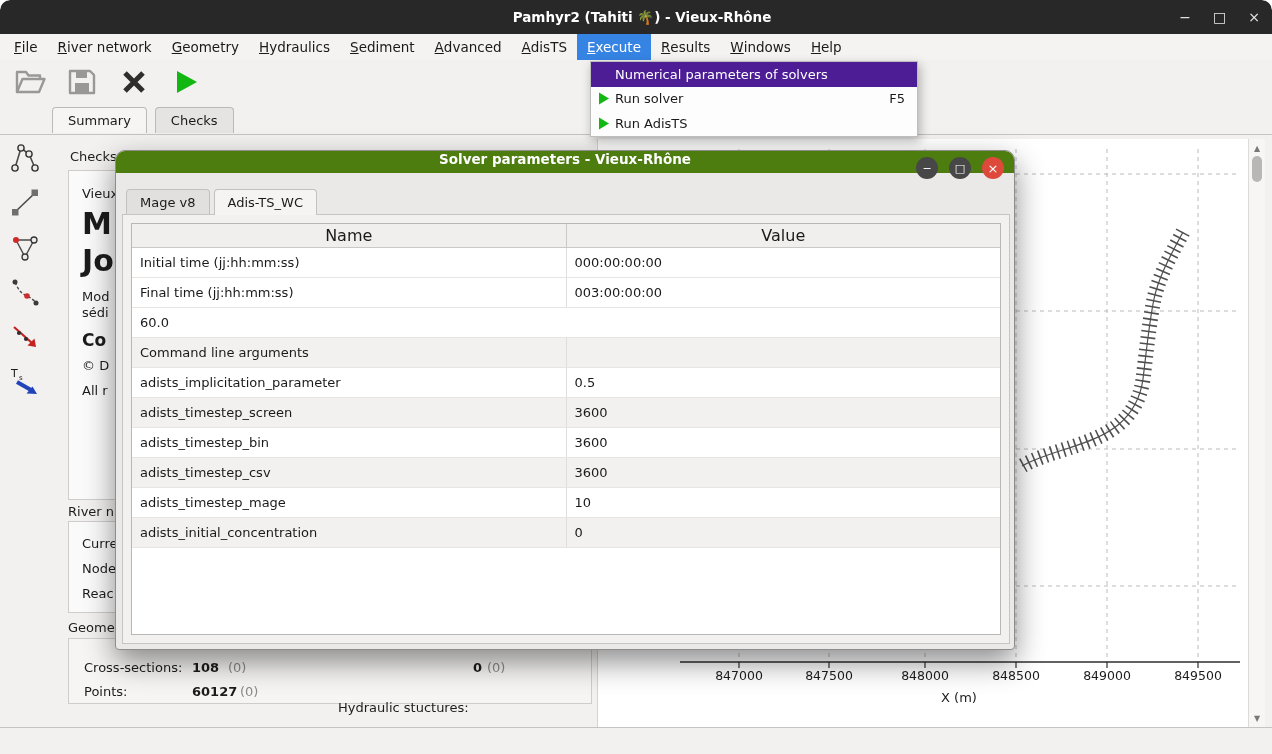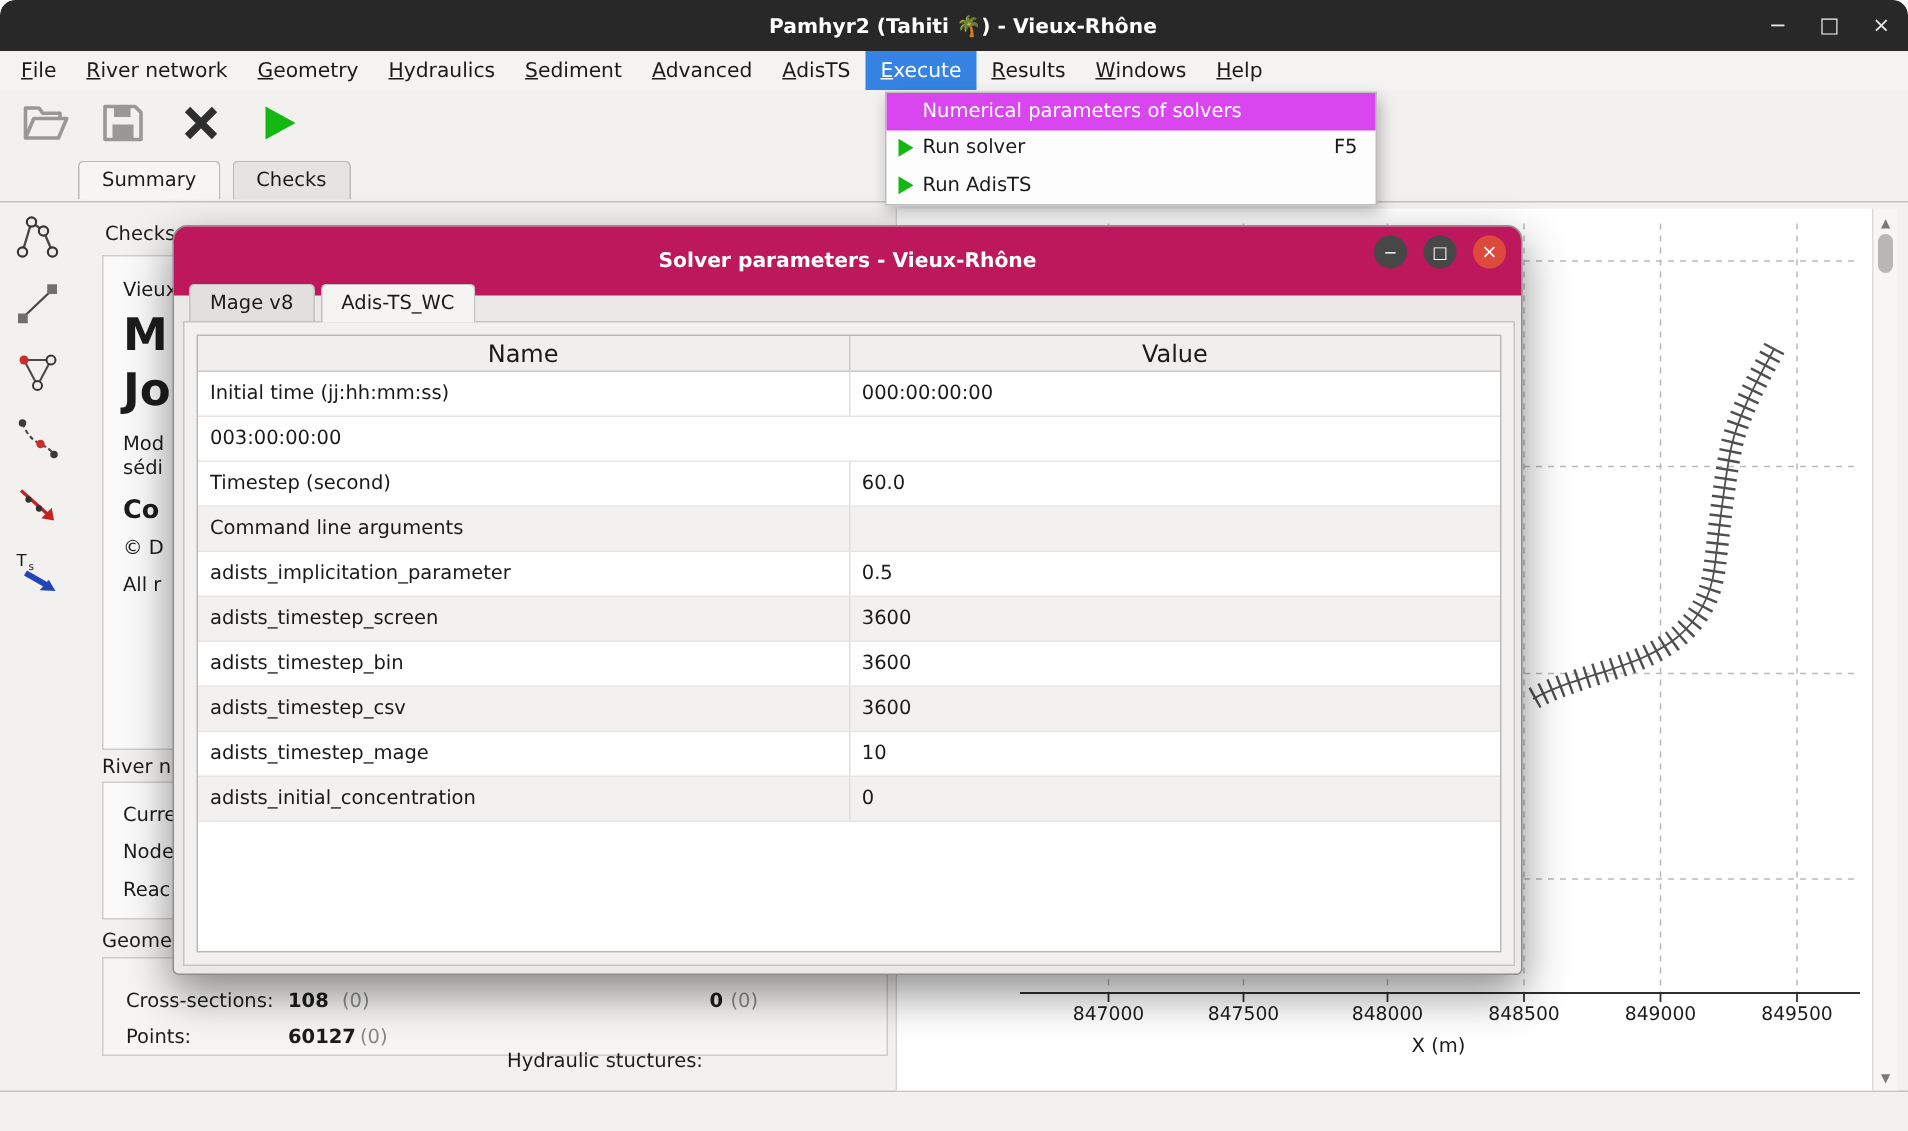--- a/index.html
+++ b/index.html
@@ -47,42 +47,42 @@
   .chart .xlabel { position:absolute; top:551px; left:321px; width:80px; text-align:center; font-size:13px; color:#1c1c1c; }
 
   
   .scrollbar { position:absolute; left:1248px; top:139px; width:17px; height:588px; background:#f7f6f5; border-left:1px solid #dddbda; z-index:5; }
   .sb-arrow { position:absolute; left:0; width:100%; height:14px; display:flex; align-items:center; justify-content:center; font-size:8px; color:#7a7877; }
   .sb-arrow.up { top:2px; } .sb-arrow.down { bottom:2px; }
   .sb-thumb { position:absolute; left:3px; top:17px; width:10px; height:26px; background:#b9b7b6; border-radius:5px; }
 
   
   .dialog { position:absolute; left:115px; top:150px; width:900px; height:500px; background:#ebe9e8; border:1px solid #8f8d8c; border-radius:10px 10px 4px 4px; box-shadow:0 12px 30px rgba(0,0,0,.45); z-index:30; }
-  .dlg-titlebar { position:absolute; left:0; top:0; width:100%; height:46px; background:#be185d; border-radius:9px 9px 0 0; display:flex; align-items:center; justify-content:center; }
+  .dlg-titlebar { position:absolute; left:0; top:0; width:100%; height:22px; background:#4d7c0f; border-radius:9px 9px 0 0; display:flex; justify-content:center; }
   .dlg-title { color:#ffffff; font-weight:bold; font-size:13.5px; }
   .dlg-controls { position:absolute; right:10px; top:6px; display:flex; gap:11px; }
   .dlg-btn { width:22px; height:22px; border-radius:50%; background:#474747; color:#fff; display:flex; align-items:center; justify-content:center; font-size:11px; line-height:1; }
   .dlg-btn.close { background:#dd4a3c; font-size:13px; }
   .dlg-tabs { position:absolute; left:10px; top:37px; display:flex; }
   .dlg-tab { padding:5px 13px; font-size:13px; background:#e2e0df; border:1px solid #c3c1c0; border-bottom:none; border-radius:4px 4px 0 0; margin-right:4px; position:relative; top:1px; }
   .dlg-tab.active { background:#f5f4f3; z-index:2; }
   .dlg-pane { position:absolute; left:6px; top:63px; width:888px; height:430px; background:#f2f1f0; border:1px solid #c7c5c4; }
   .ptable { position:absolute; left:8px; top:8px; width:870px; height:412px; background:#ffffff; border:1px solid #b9b7b6; overflow:hidden; }
   .ptable-head { display:flex; height:24px; background:#f1efee; border-bottom:1px solid #cbc9c8; }
   .ptable-head .hc { flex:1; display:flex; align-items:center; justify-content:center; font-size:16px; border-right:1px solid #cbc9c8; }
   .ptable-head .hc:last-child { border-right:none; }
   .trow { display:flex; height:30px; border-bottom:1px solid #e7e5e4; background:#ffffff; }
   .trow.alt { background:#f3f1f0; }
   .tcell { flex:1; display:flex; align-items:center; padding:0 8px; font-size:13px; overflow:hidden; white-space:nowrap; }
   .tcell.name { border-right:1px solid #e0dedd; }
 
   
   .dropdown { position:absolute; left:590px; top:61px; width:328px; background:#fdfdfd; border:1px solid #bdbdbd; box-shadow:2px 4px 10px rgba(0,0,0,.28); z-index:40; }
   .dd-item { height:24.5px; display:flex; align-items:center; padding:0 12px 0 7px; font-size:13px; }
-  .dd-item.selected { background:#d946ef; color:#ffffff; }
+  .dd-item.selected { background:#4c1d95; color:#ffffff; }
   .dd-icon { width:17px; display:flex; align-items:center; }
   .dd-shortcut { margin-left:auto; }
 </style>
 </head>
 <body>
 
 <div class="app">
 
   <div class="titlebar">
     <div class="title">Pamhyr2 (Tahiti 🌴) - Vieux-Rhône</div>
@@ -283,24 +283,24 @@
         <div class="ptable-head">
           <div class="hc">Name</div>
           <div class="hc">Value</div>
         </div>
         <div>
             <div class="trow">
               <div class="tcell name">Initial time (jj:hh:mm:ss)</div>
               <div class="tcell value">000:00:00:00</div>
             </div>
             <div class="trow">
+              <div class="tcell name">Final time (jj:hh:mm:ss)</div>
               <div class="tcell value">003:00:00:00</div>
             </div>
             <div class="trow">
-              <div class="tcell name">Timestep (second)</div>
               <div class="tcell value">60.0</div>
             </div>
             <div class="trow alt">
               <div class="tcell name">Command line arguments</div>
               <div class="tcell value"></div>
             </div>
             <div class="trow">
               <div class="tcell name">adists_implicitation_parameter</div>
               <div class="tcell value">0.5</div>
             </div>

